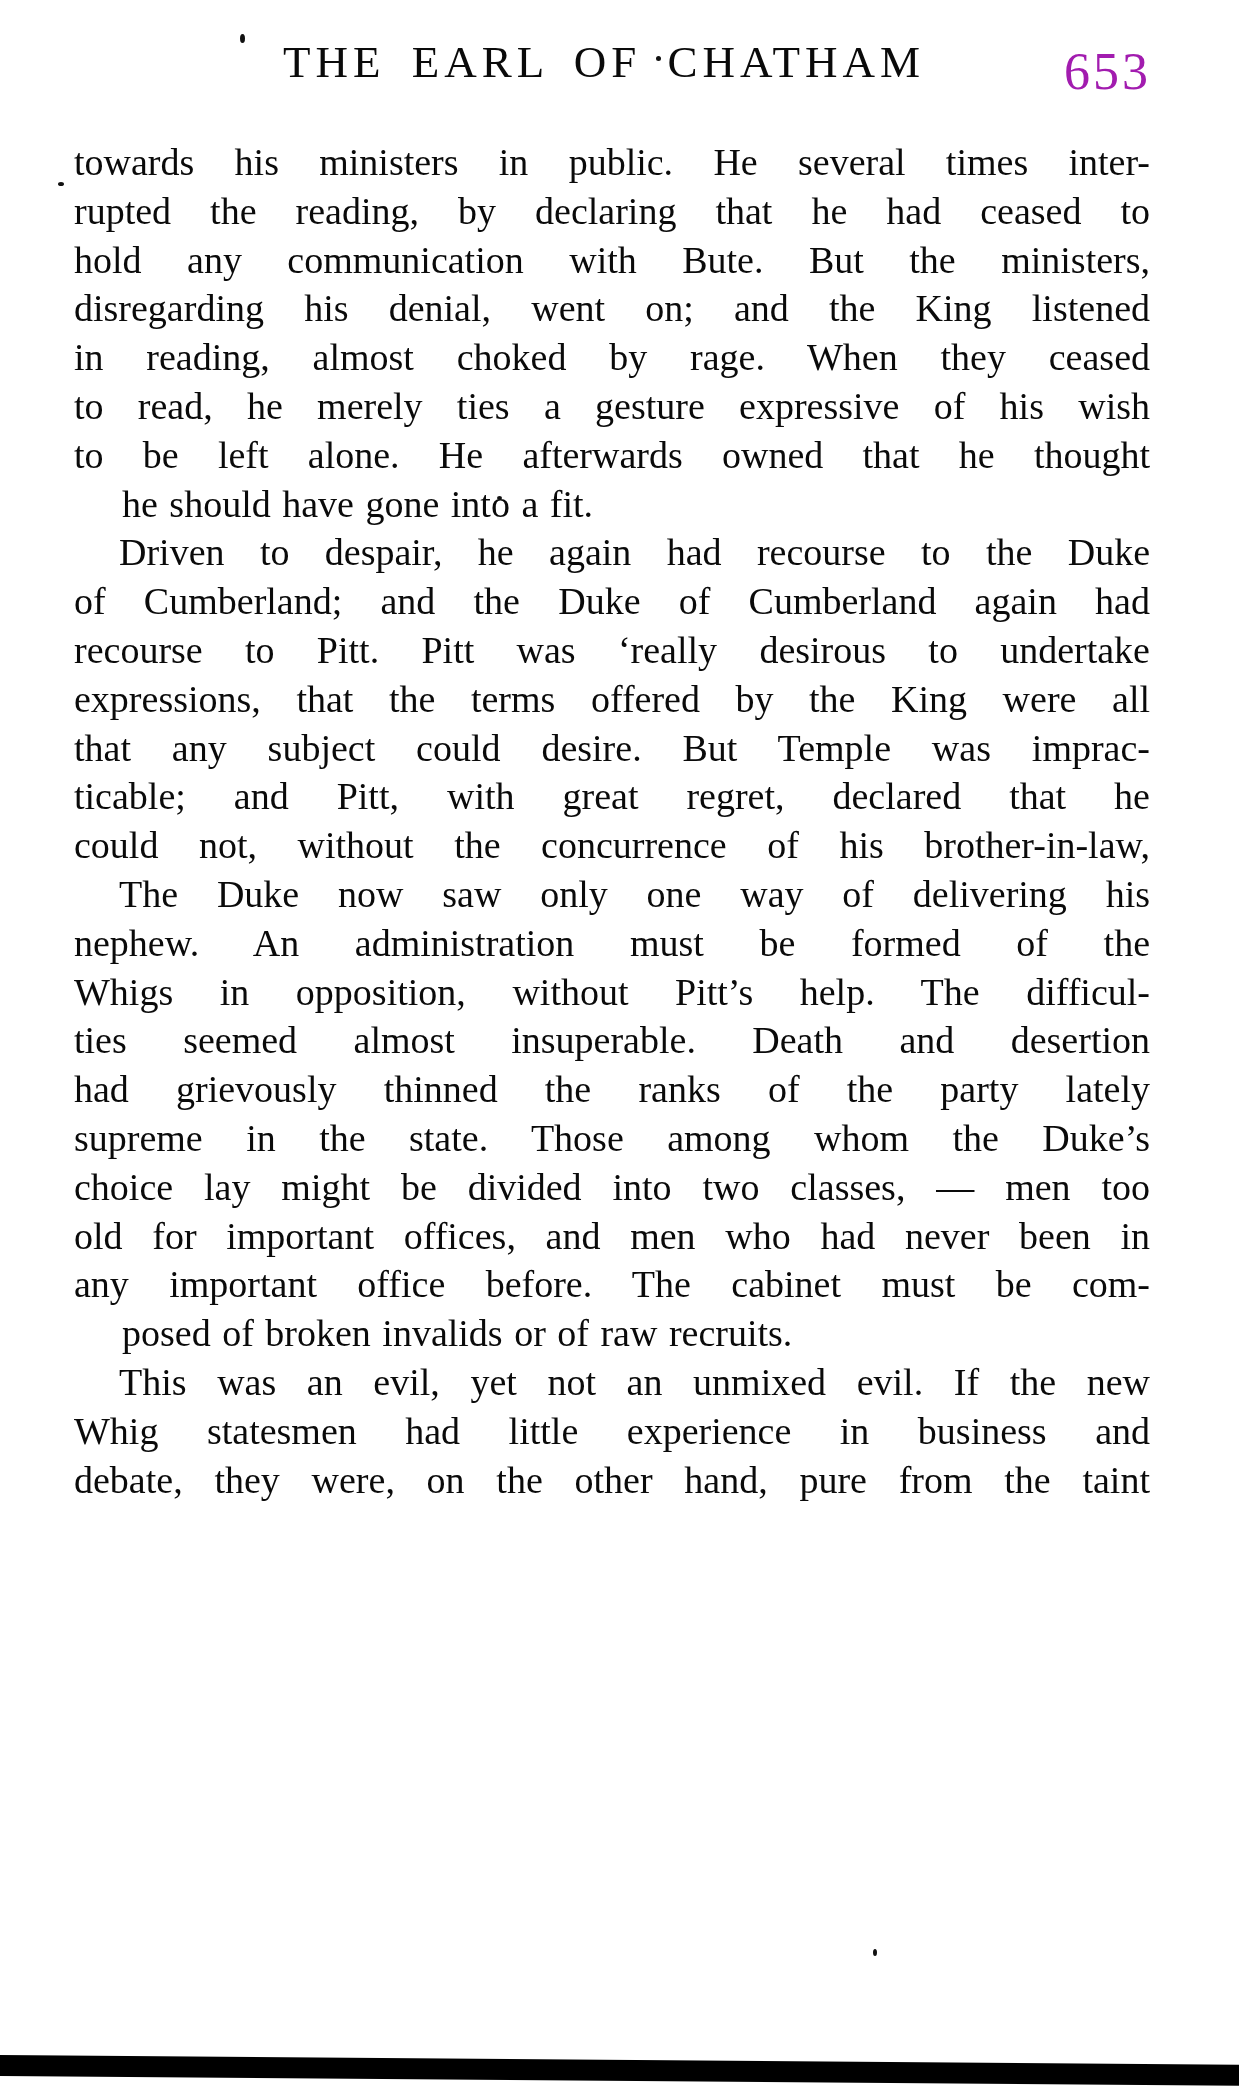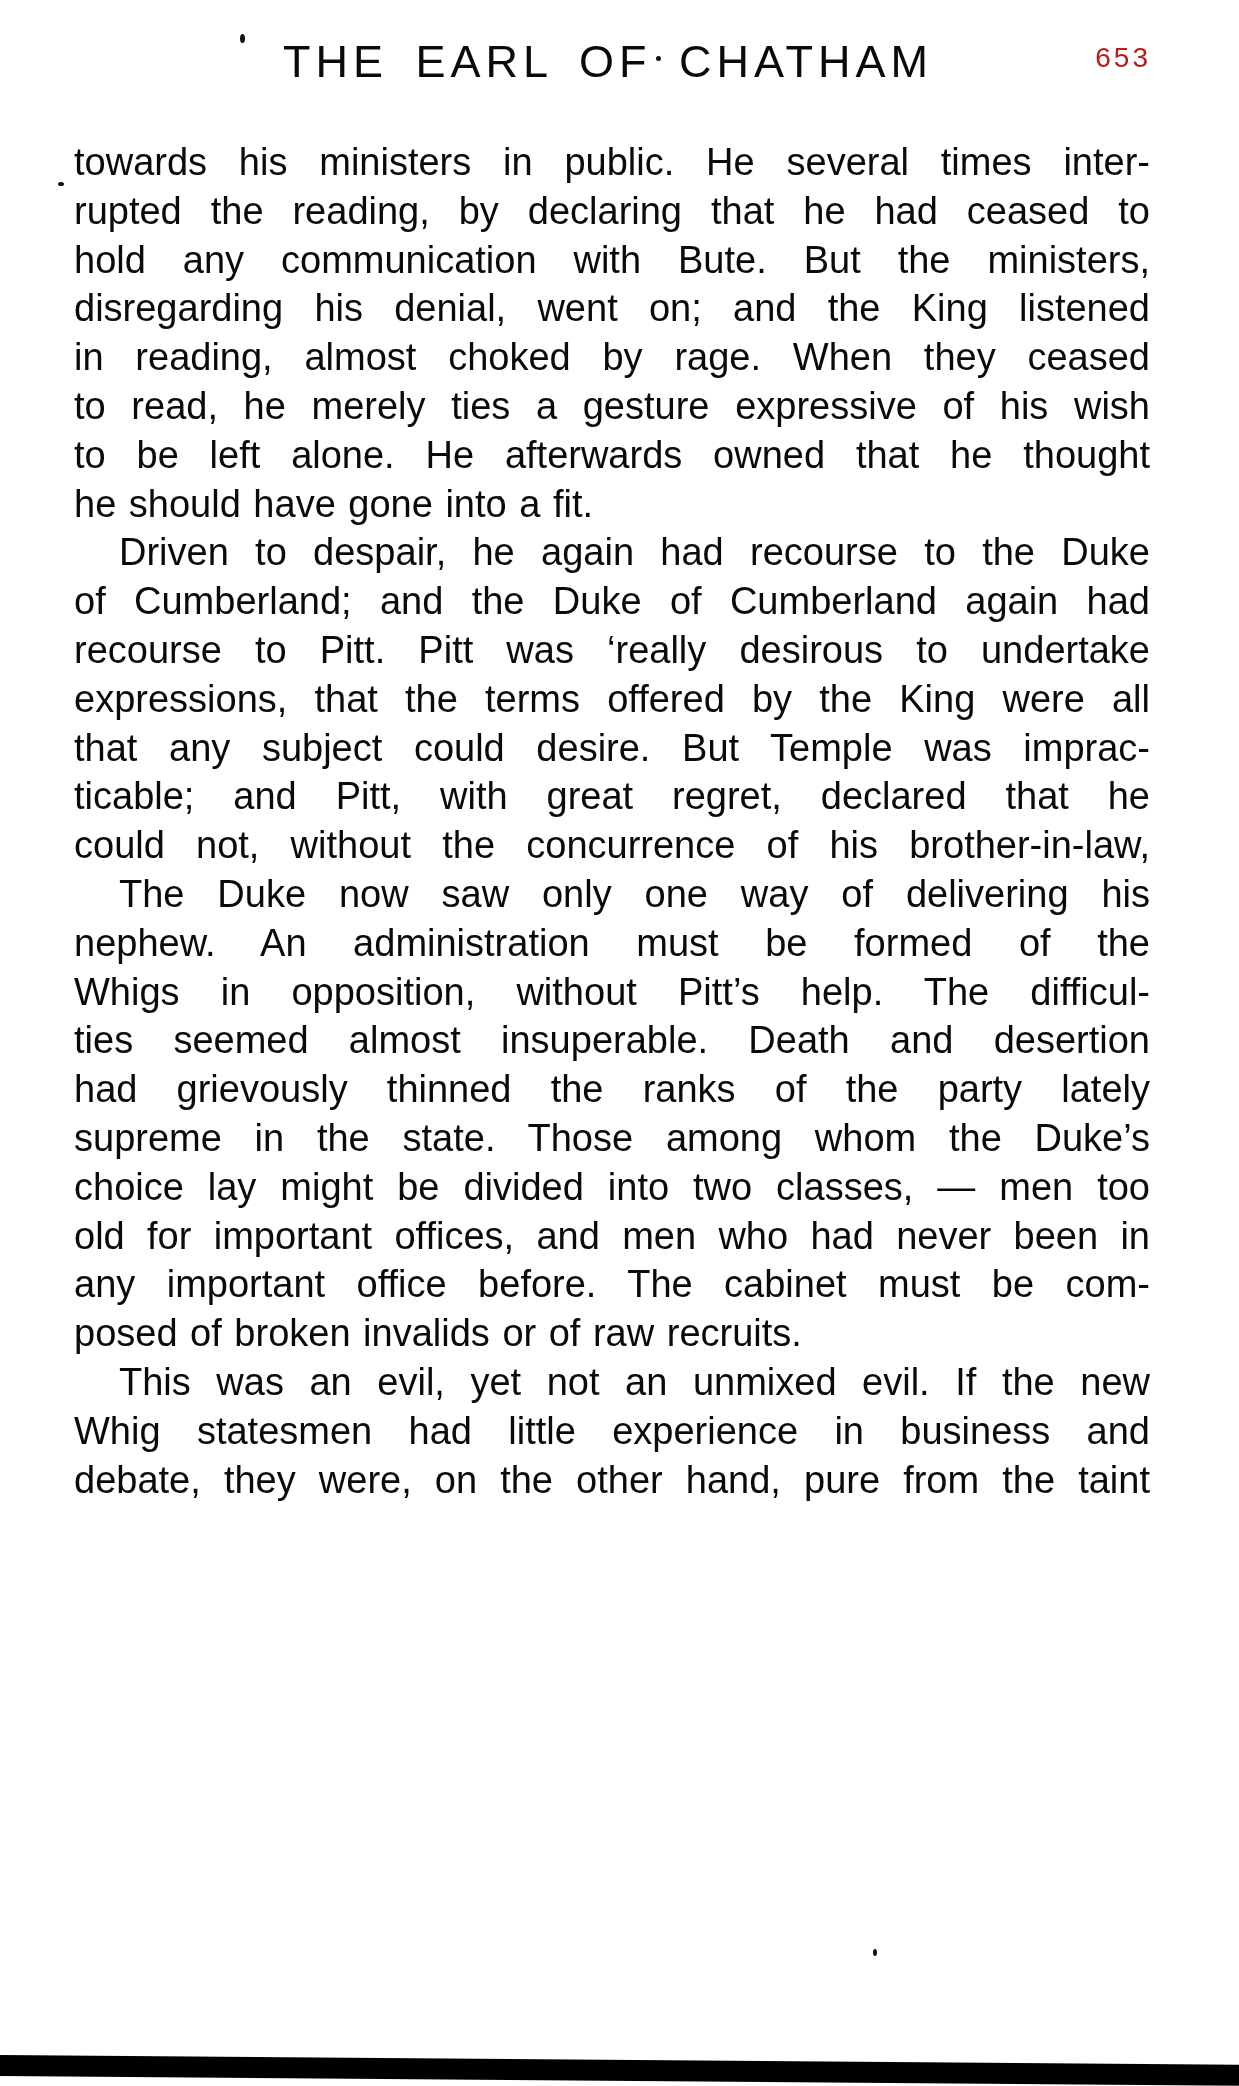--- a/index.html
+++ b/index.html
@@ -6,58 +6,59 @@
     margin: 0;
     padding: 0;
     background: #e8e8e8;
   }
   .page {
     position: relative;
     width: 1239px;
     height: 2086px;
     background: #ffffff;
     overflow: hidden;
-    font-family: Liberation Sans, sans-serif;
+    font-family: Liberation Serif, serif;
     color: #0a0a0a;
   }
   .running-title {
     position: absolute;
     left: 283px;
     top: 36px;
     font-size: 45px;
     letter-spacing: 5px;
     word-spacing: 10px;
     white-space: nowrap;
     color: #0a0a0a;
   }
   .page-number {
     position: absolute;
     top: 42px;
     right: 88px;
-    font-size: 28px;
+    font-size: 52px;
     letter-spacing: 3px;
-    color: #b91c1c;
+    color: #a21caf;
   }
   .text-block {
     position: absolute;
     left: 74px;
     top: 138px;
     width: 1076px;
     font-size: 38px;
     line-height: 48.8px;
     word-spacing: 2px;
   }
   .paragraph { margin: 0; }
   .line {
     text-align: justify;
     text-align-last: justify;
     white-space: normal;
   }
   .line.last {
     text-align-last: left;
+    margin-left: 48px;
   }
   .line.indent {
     text-indent: 45px;
   }
   .speck {
     position: absolute;
     background: #111;
     border-radius: 50%;
   }
   .speck.s1 { left: 240px; top: 34px;  width: 5px; height: 9px; }

